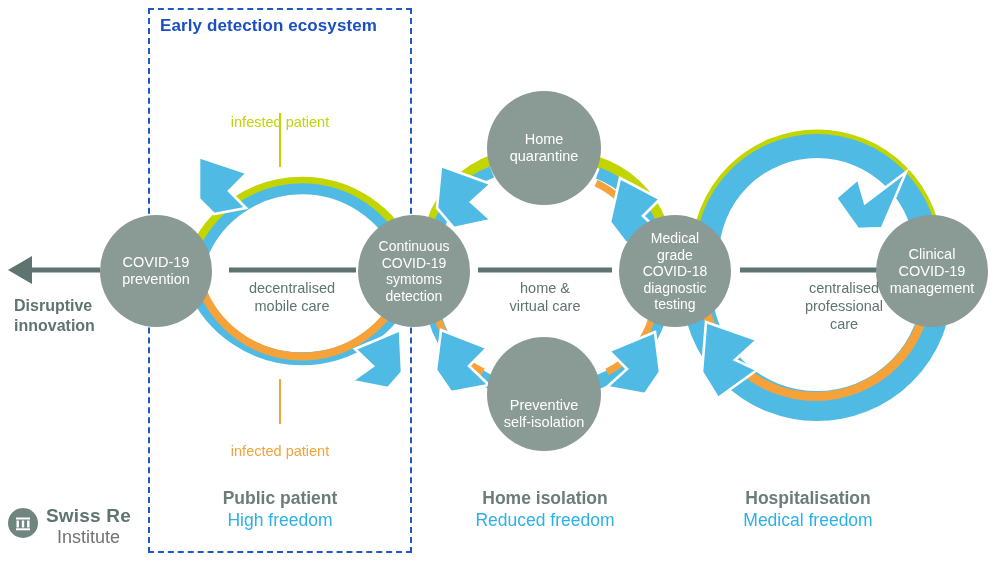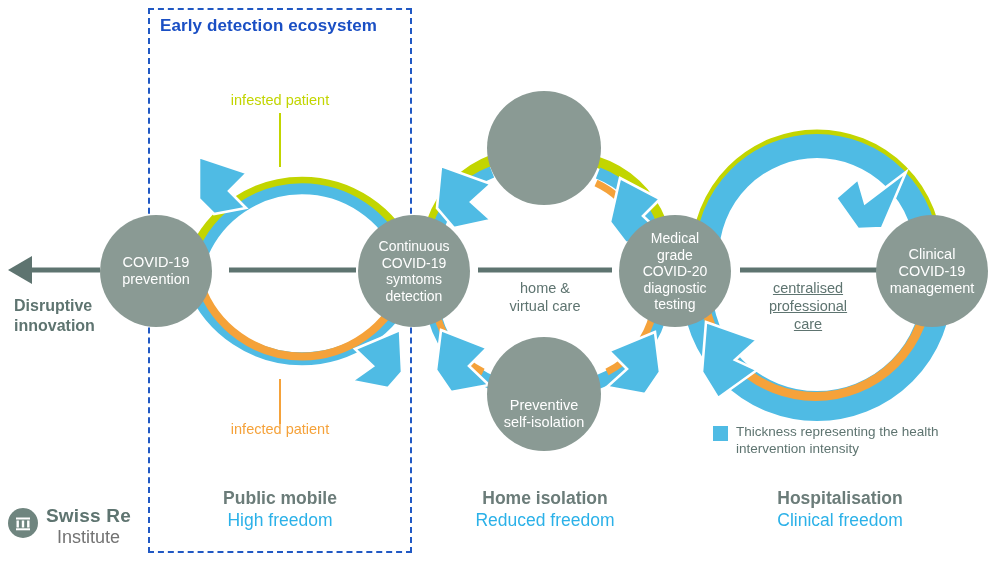--- a/index.html
+++ b/index.html
@@ -33,21 +33,21 @@
   
   .conn-label{
     position:absolute;color:#5e7470;text-align:center;
     font-size:14.5px;line-height:18px;
     transform:translateX(-50%);white-space:pre-line;
   }
 
   
   .arc-note{
     position:absolute;font-size:14.5px;text-align:center;
-    transform:translateX(-50%);white-space:nowrap;
+    transform:translateX(-50%);white-space:nowrap;margin-top:22px;
   }
   .arc-note.green{color:#c2d500;}
   .arc-note.orange{color:#f5a23a;}
 
   
   .disruptive{
     position:absolute;left:14px;top:296px;width:120px;
     font-size:16px;font-weight:bold;color:#5e7470;line-height:20px;
     white-space:pre-line;
   }
@@ -163,60 +163,59 @@
     <circle cx="675" cy="271" r="56" fill="#8a9a94"></circle>
     <circle cx="932" cy="271" r="56" fill="#8a9a94"></circle>
   </svg>
 
   <div class="node-label" style="left:156px;top:271px;">COVID-19
 prevention</div>
   <div class="node-label sm" style="left:414px;top:271px;">Continuous
 COVID-19
 symtoms
 detection</div>
+  <div class="node-label" style="left:544px;top:148px;">Home
+quarantine</div>
   <div class="node-label" style="left:544px;top:414px;">Preventive
 self-isolation</div>
   <div class="node-label sm" style="left:675px;top:271px;">Medical
 grade
-COVID-20
+COVID-18
 diagnostic
 testing</div>
   <div class="node-label" style="left:932px;top:271px;">Clinical
 COVID-19
 management</div>
 
+  <div class="conn-label" style="left:292px;top:279px;">decentralised
+mobile care</div>
   <div class="conn-label" style="left:545px;top:279px;">home &amp;
 virtual care</div>
-  <div class="conn-label" style="left:808px;top:279px;text-decoration:underline;">centralised
+  <div class="conn-label" style="left:844px;top:279px;">centralised
 professional
 care</div>
 
   <div class="arc-note green" style="left:280px;top:92px;">infested patient</div>
   <div class="arc-note orange" style="left:280px;top:421px;">infected patient</div>
 
   <div class="disruptive">Disruptive
 innovation</div>
 
-  <div class="legend">
-    <div class="legend-swatch"></div>
-    <div class="legend-text">Thickness representing the health
-intervention intensity</div>
-  </div>
 
   <div class="sect" style="left:280px;top:487px;">
-    <div class="sect-title">Public mobile</div>
+    <div class="sect-title">Public patient</div>
     <div class="sect-sub">High freedom</div>
   </div>
   <div class="sect" style="left:545px;top:487px;">
     <div class="sect-title">Home isolation</div>
     <div class="sect-sub">Reduced freedom</div>
   </div>
-  <div class="sect" style="left:808px;top:487px;margin-left:32px;">
+  <div class="sect" style="left:808px;top:487px;">
     <div class="sect-title">Hospitalisation</div>
-    <div class="sect-sub">Clinical freedom</div>
+    <div class="sect-sub">Medical freedom</div>
   </div>
 
   <div class="logo">
     <div class="logo-mark">
       <svg viewBox="0 0 30 30" width="30" height="30">
         <rect x="8" y="9.5" width="14" height="2" fill="#ffffff"></rect>
         <rect x="8.5" y="12.5" width="2.4" height="7" fill="#ffffff"></rect>
         <rect x="13.8" y="12.5" width="2.4" height="7" fill="#ffffff"></rect>
         <rect x="19.1" y="12.5" width="2.4" height="7" fill="#ffffff"></rect>
         <rect x="8" y="20.3" width="14" height="2" fill="#ffffff"></rect>

